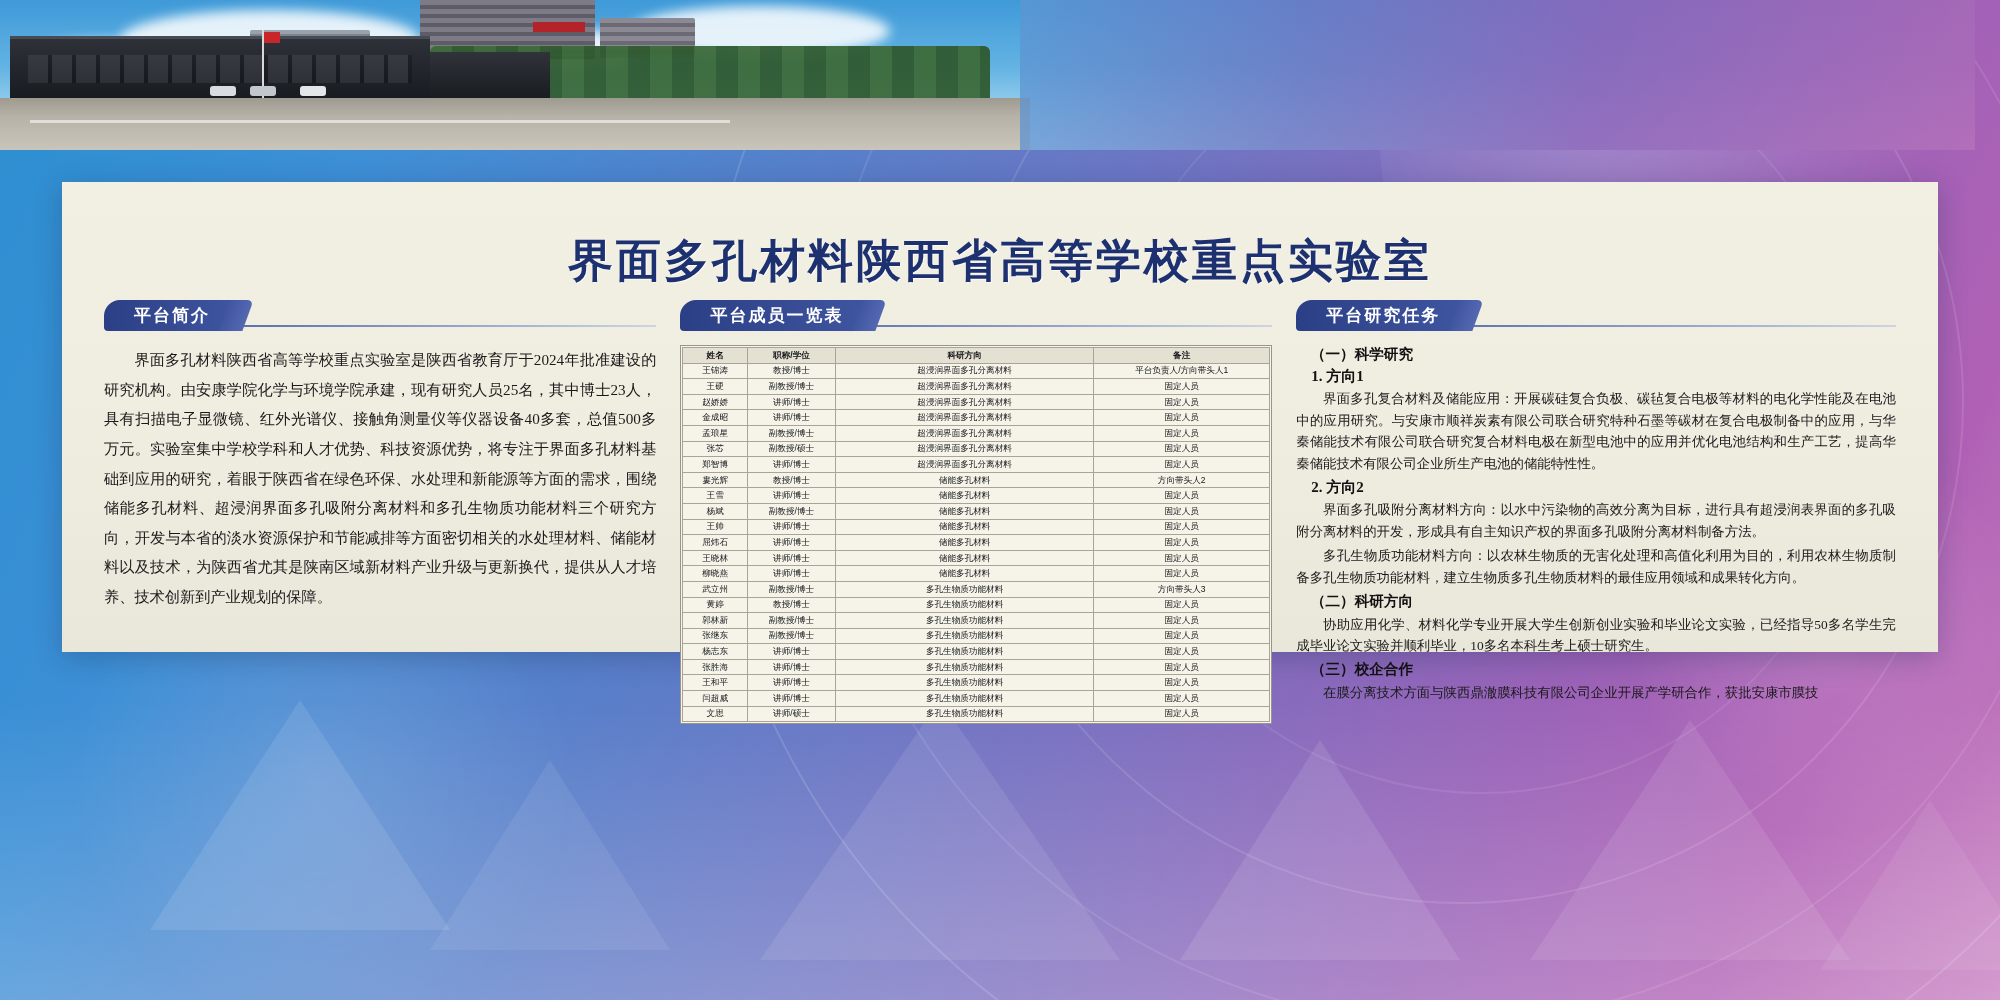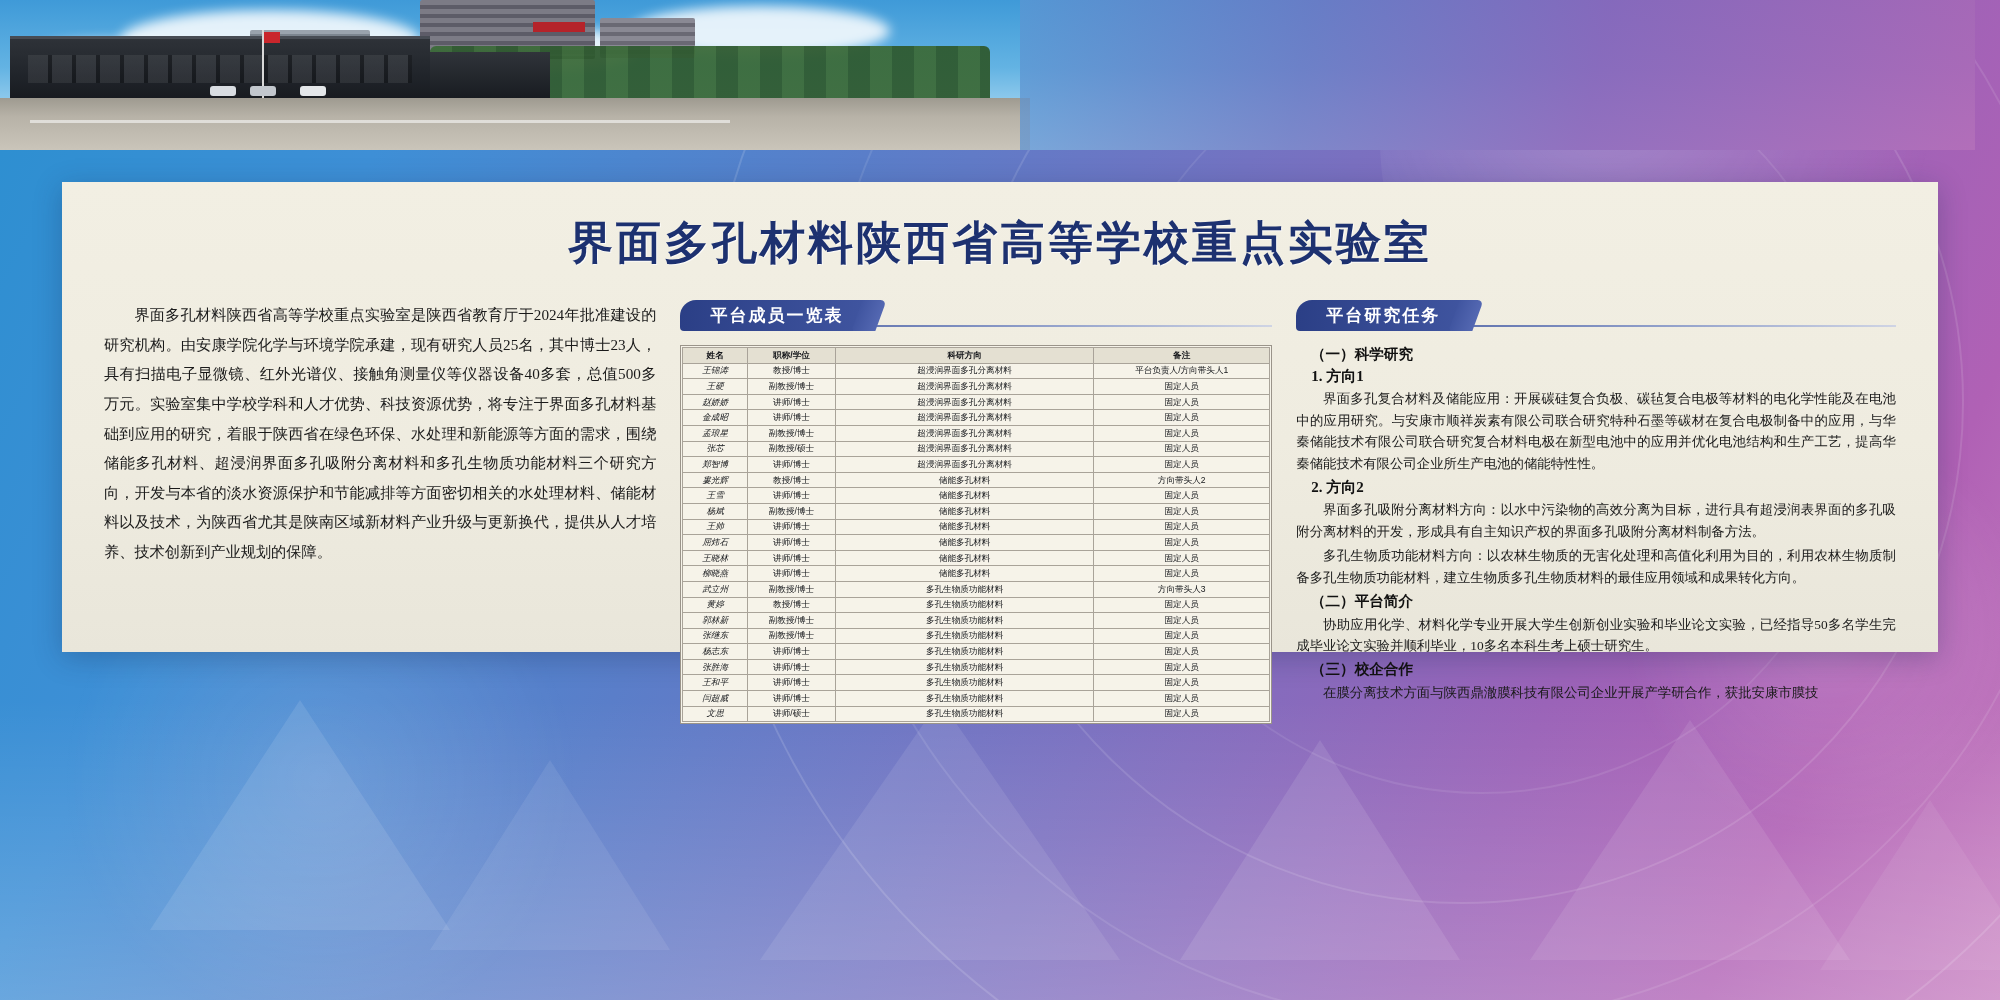--- a/index.html
+++ b/index.html
@@ -167,21 +167,21 @@
     box-shadow: 0 6px 26px rgba(20,40,80,0.28);
   }
 
   .board-title {
     text-align: center;
     font-family: Liberation Mono, monospace;
     font-weight: bold;
     font-size: 45px;
     letter-spacing: 3px;
     color: #1d3170;
-    margin-top: 31px;
+    margin-top: 49px;
     text-shadow: 1px 1px 0 rgba(255,255,255,0.7);
   }
 
   .columns {
     position: absolute;
     left: 42px; right: 42px; top: 118px;
     display: flex;
     gap: 24px;
   }
   .col-left { width: 560px; }
@@ -253,21 +253,21 @@
     padding: 1px 2px;
     text-align: center;
     height: 12.6px;
     line-height: 11px;
     white-space: nowrap;
   }
   table.members th {
     background: #e4e0d2;
     font-weight: bold;
   }
-  table.members td.c0 { width: 11%; font-style: italic; }
+  table.members td.c0 { width: 11%; }
   table.members td.c1 { width: 15%; }
   table.members td.c2 { width: 44%; }
   table.members td.c3 { width: 30%; }
 
   
   .task-h1 {
     font-family: "Liberation Serif", serif;
     font-size: 14.6px;
     font-weight: bold;
     color: #111;
@@ -340,20 +340,24 @@
     </div>
   </div>
 
   <div class="board">
 
     <div class="board-title">界面多孔材料陕西省高等学校重点实验室</div>
 
     <div class="columns">
 
       <div class="col-left">
+        <div class="sec-head">
+          <div class="sec-rule"></div>
+          <div class="sec-pill">平台简介</div>
+        </div>
         <div class="body-text">界面多孔材料陕西省高等学校重点实验室是陕西省教育厅于2024年批准建设的研究机构。由安康学院化学与环境学院承建，现有研究人员25名，其中博士23人，具有扫描电子显微镜、红外光谱仪、接触角测量仪等仪器设备40多套，总值500多万元。实验室集中学校学科和人才优势、科技资源优势，将专注于界面多孔材料基础到应用的研究，着眼于陕西省在绿色环保、水处理和新能源等方面的需求，围绕储能多孔材料、超浸润界面多孔吸附分离材料和多孔生物质功能材料三个研究方向，开发与本省的淡水资源保护和节能减排等方面密切相关的水处理材料、储能材料以及技术，为陕西省尤其是陕南区域新材料产业升级与更新换代，提供从人才培养、技术创新到产业规划的保障。</div>
       </div>
 
       <div class="col-mid">
         <div class="sec-head">
           <div class="sec-rule"></div>
           <div class="sec-pill">平台成员一览表</div>
         </div>
         <div class="tbl-wrap">
           <table class="members">
@@ -514,21 +518,21 @@
           <div class="sec-rule"></div>
           <div class="sec-pill">平台研究任务</div>
         </div>
         <div id="tasks-body">
             <div class="task-h1">（一）科学研究</div>
             <div class="task-h2">1. 方向1</div>
             <div class="task-p">界面多孔复合材料及储能应用：开展碳硅复合负极、碳毡复合电极等材料的电化学性能及在电池中的应用研究。与安康市顺祥炭素有限公司联合研究特种石墨等碳材在复合电极制备中的应用，与华秦储能技术有限公司联合研究复合材料电极在新型电池中的应用并优化电池结构和生产工艺，提高华秦储能技术有限公司企业所生产电池的储能特性性。</div>
             <div class="task-h2">2. 方向2</div>
             <div class="task-p">界面多孔吸附分离材料方向：以水中污染物的高效分离为目标，进行具有超浸润表界面的多孔吸附分离材料的开发，形成具有自主知识产权的界面多孔吸附分离材料制备方法。</div>
             <div class="task-p">多孔生物质功能材料方向：以农林生物质的无害化处理和高值化利用为目的，利用农林生物质制备多孔生物质功能材料，建立生物质多孔生物质材料的最佳应用领域和成果转化方向。</div>
-            <div class="task-h1">（二）平台简介</div>
+            <div class="task-h1">（二）科研方向</div>
             <div class="task-p">协助应用化学、材料化学专业开展大学生创新创业实验和毕业论文实验，已经指导50多名学生完成毕业论文实验并顺利毕业，10多名本科生考上硕士研究生。</div>
             <div class="task-h1">（三）校企合作</div>
             <div class="task-p">在膜分离技术方面与陕西鼎澈膜科技有限公司企业开展产学研合作，获批安康市膜技</div>
           </div>
       </div>
 
     </div>
   </div>
 
 </div>

